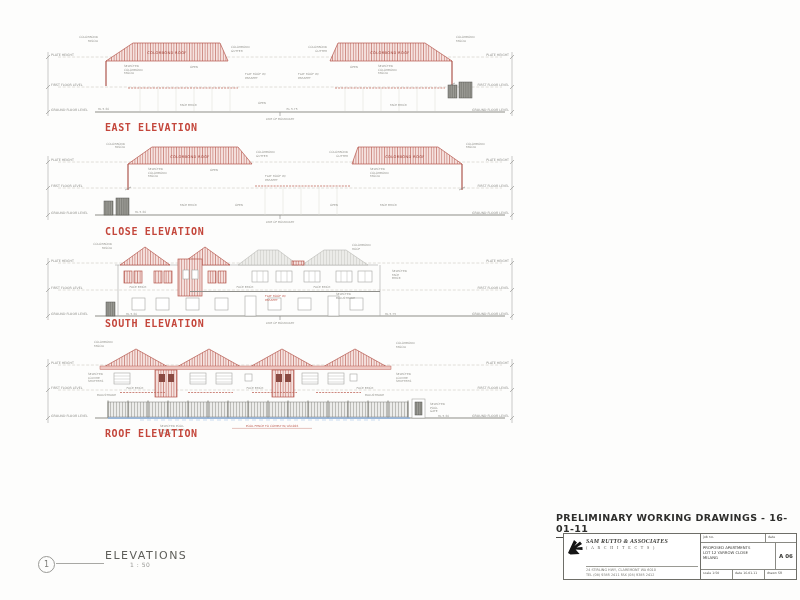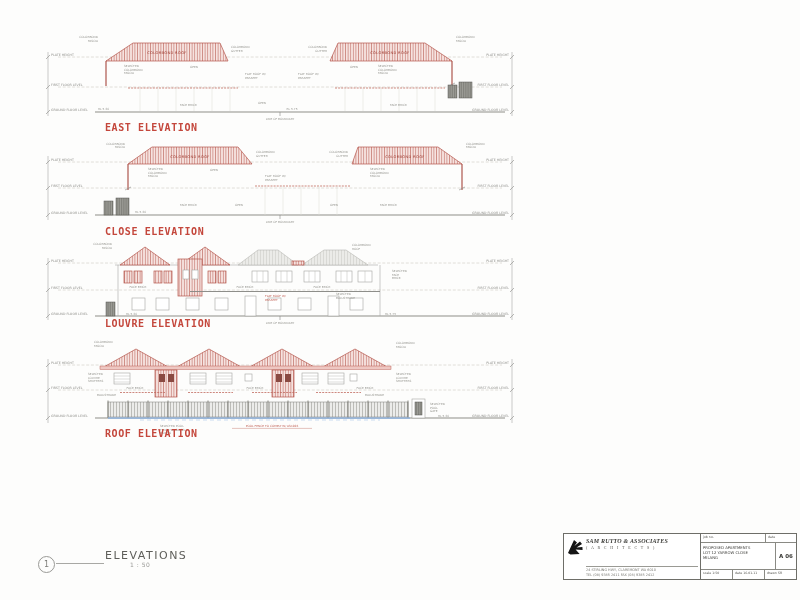--- a/index.html
+++ b/index.html
@@ -300,21 +300,21 @@
   </g>
   <text class="tr" x="225" y="57">FLAT ROOF W/</text>
   <text class="tr" x="225" y="60.5">PARAPET</text>
   <text class="tg" x="296" y="55">SELECTED</text>
   <text class="tg" x="296" y="58.5">BALUSTRADE</text>
   <text class="tg" x="86" y="74.5">RL 5.30</text>
   <text class="tg" x="345" y="74.5">RL 5.75</text>
   <line class="tick" x1="240" y1="76" x2="240" y2="80"></line>
   <text class="tg" x="240" y="84" text-anchor="middle">LINE OF BOUNDARY</text>
 </svg>
-<div class="elev-title" style="left:105px;top:318px">LOUVRE ELEVATION</div>
+<div class="elev-title" style="left:105px;top:318px">SOUTH ELEVATION</div>
 
 <svg class="elev-svg" style="left:40px;top:335px" width="480" height="108" viewBox="0 0 480 108">
   <line class="dim" x1="8" y1="24" x2="8" y2="88"></line>
       <line class="dim" x1="472" y1="24" x2="472" y2="88"></line>
   <line class="tick" x1="6" y1="32" x2="10" y2="28"></line>
       <line class="tick" x1="6" y1="57" x2="10" y2="53"></line>
       <line class="tick" x1="6" y1="85" x2="10" y2="81"></line>
   <line class="tick" x1="470" y1="32" x2="474" y2="28"></line>
       <line class="tick" x1="470" y1="57" x2="474" y2="53"></line>
       <line class="tick" x1="470" y1="85" x2="474" y2="81"></line>
@@ -418,20 +418,21 @@
   <text class="tr" x="232" y="92" text-anchor="middle">POOL FENCE TO COMPLY W/ AS1926</text>
   <line x1="192" y1="93.4" x2="272" y2="93.4" stroke="#c06a5e" stroke-width=".4"></line>
 </svg>
 <div class="elev-title" style="left:105px;top:428px">ROOF ELEVATION</div>
 
 <div class="sheet-bubble">1</div>
 <div class="bubble-line"></div>
 <div class="sheet-title">ELEVATIONS</div>
 <div class="sheet-scale">1 : 50</div>
 
+<div class="tb-header">PRELIMINARY WORKING DRAWINGS - 16-01-11</div>
 <div class="tb-box">
   <div class="tb-left">
     <svg class="tb-logo" viewBox="0 0 18 18">
       <path d="M2,15 L8,2 L11,4.5 L8.4,8 L14,3.5 L16,6 L10.5,9.5 L16.4,9 L16.6,12 L9.6,11.6 L13.6,16 L4.5,16.4 Z" fill="#151515"></path>
     </svg>
     <div>
       <div class="firm">SAM RUTTO &amp; ASSOCIATES</div>
       <div class="firm-sub">( A R C H I T E C T S )</div>
     </div>
     <div class="addr">

